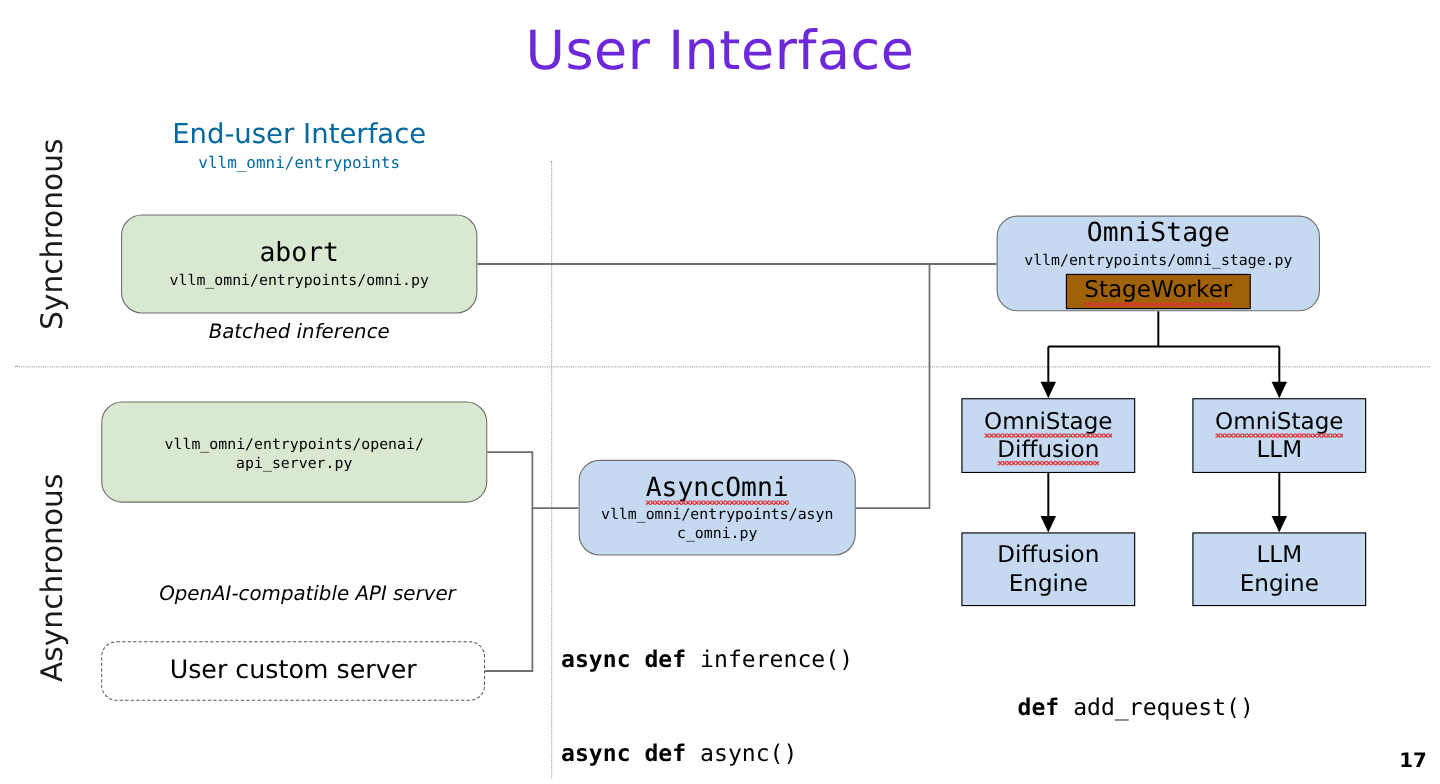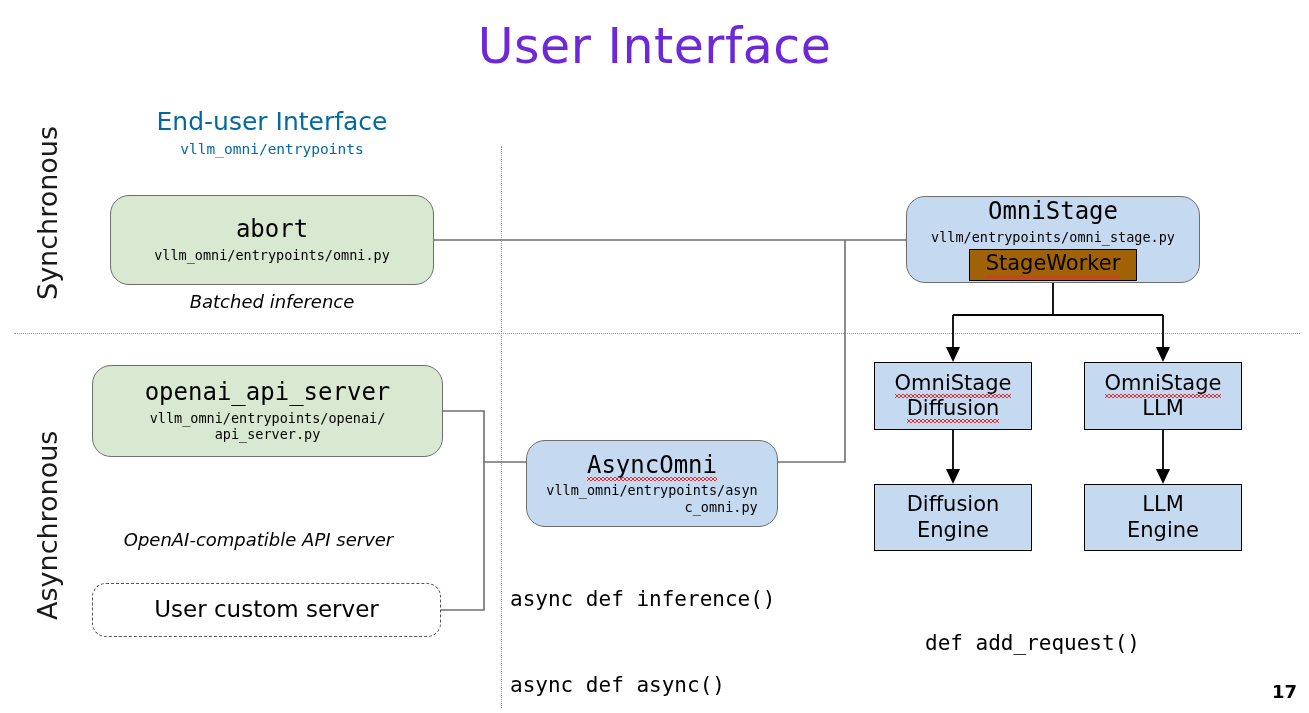--- a/index.html
+++ b/index.html
@@ -173,21 +173,21 @@
   }
 
   
   .code-block {
     font-family: "DejaVu Sans Mono", monospace;
     font-size: 21px;
     color: #000000;
     line-height: 1.36;
     white-space: pre;
   }
-  .code-block b { font-weight: 400; }
+  .code-block b { font-weight: 700; }
 
   
   .conn { stroke: #6f6f6f; stroke-width: 1.6; fill: none; }
   .conn-dark { stroke: #000000; stroke-width: 1.8; fill: none; }
 
   
   #page-number {
     font-family: "DejaVu Sans", sans-serif;
     font-size: 18px;
     font-weight: 700;
@@ -237,33 +237,32 @@
     <polygon points="1163,484 1156,469 1170,469" fill="#000000"></polygon>
   </svg>
 
   <div class="abs node green" style="left:110px; top:195px; width:324px; height:90px;">
     <div class="n-title">abort</div>
     <div class="n-sub">vllm_omni/entrypoints/omni.py</div>
   </div>
   <div class="abs caption-italic" style="left:110px; top:291px; width:324px;">Batched inference</div>
 
   <div class="abs node green" style="left:92px; top:365px; width:351px; height:92px;">
-    <div class="n-title">openai_api_server</div>
     <div class="n-sub">
       <div>vllm_omni/entrypoints/openai/</div>
       <div>api_server.py</div>
     </div>
   </div>
-  <div class="abs caption-italic" style="left:83px; top:529px; width:351px;">OpenAI-compatible API server</div>
+  <div class="abs caption-italic" style="left:104px; top:529px; width:351px;">OpenAI-compatible API server</div>
 
   <div class="abs node dashed" style="left:92px; top:583px; width:349px; height:54px;">
     <div class="n-plain">User custom server</div>
   </div>
 
-  <div class="abs node blue-round" style="left:526px; top:440px; width:252px; height:87px;text-align:right;">
+  <div class="abs node blue-round" style="left:526px; top:418px; width:252px; height:87px;">
     <div class="n-title">
       <span class="squiggle">AsyncOmni</span>
     </div>
     <div class="n-sub">
       <div>vllm_omni/entrypoints/asyn</div>
       <div>c_omni.py</div>
     </div>
   </div>
 
   <div class="abs node blue-round" style="left:906px; top:196px; width:294px; height:87px;">

